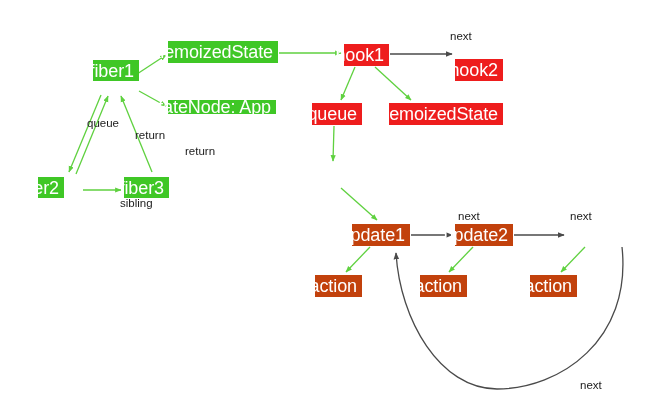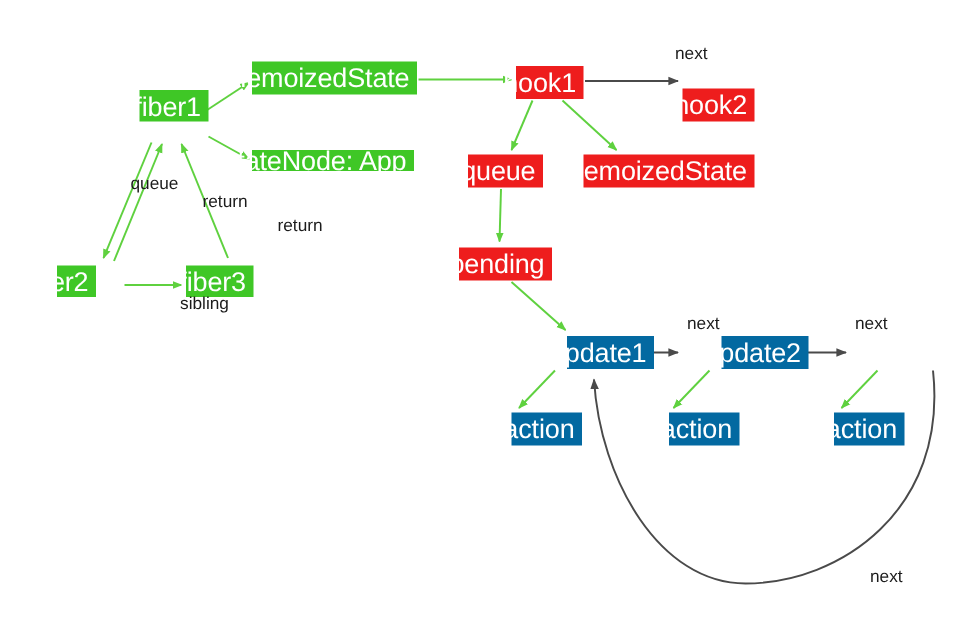--- a/index.html
+++ b/index.html
@@ -32,21 +32,21 @@
     font-size: 18px;
     font-weight: 400;
     letter-spacing: -0.1px;
     white-space: nowrap;
     line-height: 1;
     padding: 0 5px;
     z-index: 3;
   }
   .node.green { background: #3FC726; }
   .node.red   { background: #EE1D1D; }
-  .node.amber { background: #0369a1; margin-left: 26px; }
+  .node.amber { background: #c2410c; }
 
   .edge-label {
     position: absolute;
     color: #1b1b1b;
     font-family: "Liberation Sans", sans-serif;
     font-size: 11.5px;
     font-weight: normal;
     white-space: nowrap;
     line-height: 1;
     z-index: 4;
@@ -122,23 +122,20 @@
   </div>
 
   <div class="node red" style="left:312px; top:103px; width:50px; height:22px;">
     <span>queue</span>
   </div>
 
   <div class="node red" style="left:389px; top:103px; width:114px; height:22px;">
     <span>memoizedState</span>
   </div>
 
-  <div class="node red" style="left:306px; top:165px; width:62px; height:22px;">
-    <span>pending</span>
-  </div>
 
   <div class="node amber" style="left:352px; top:224px; width:58px; height:22px;">
     <span>update1</span>
   </div>
 
   <div class="node amber" style="left:455px; top:224px; width:58px; height:22px;">
     <span>update2</span>
   </div>
 
 

